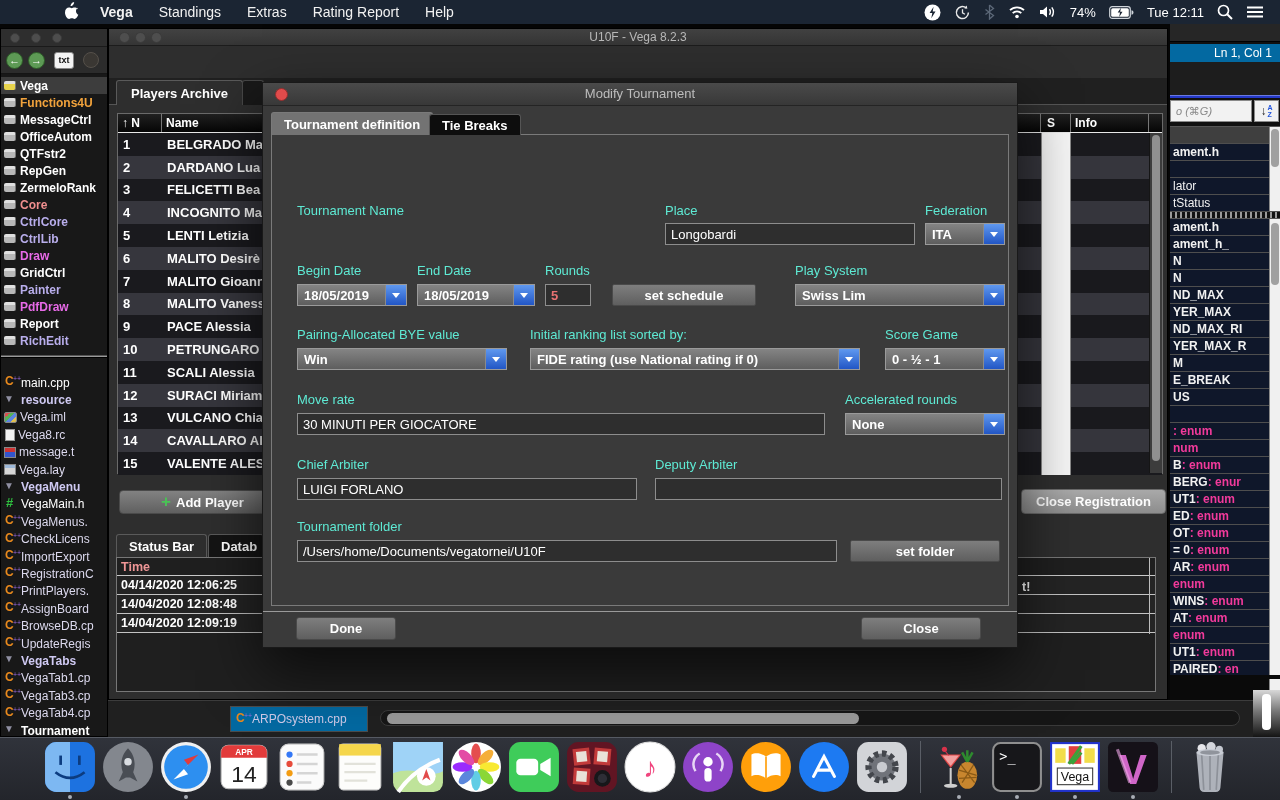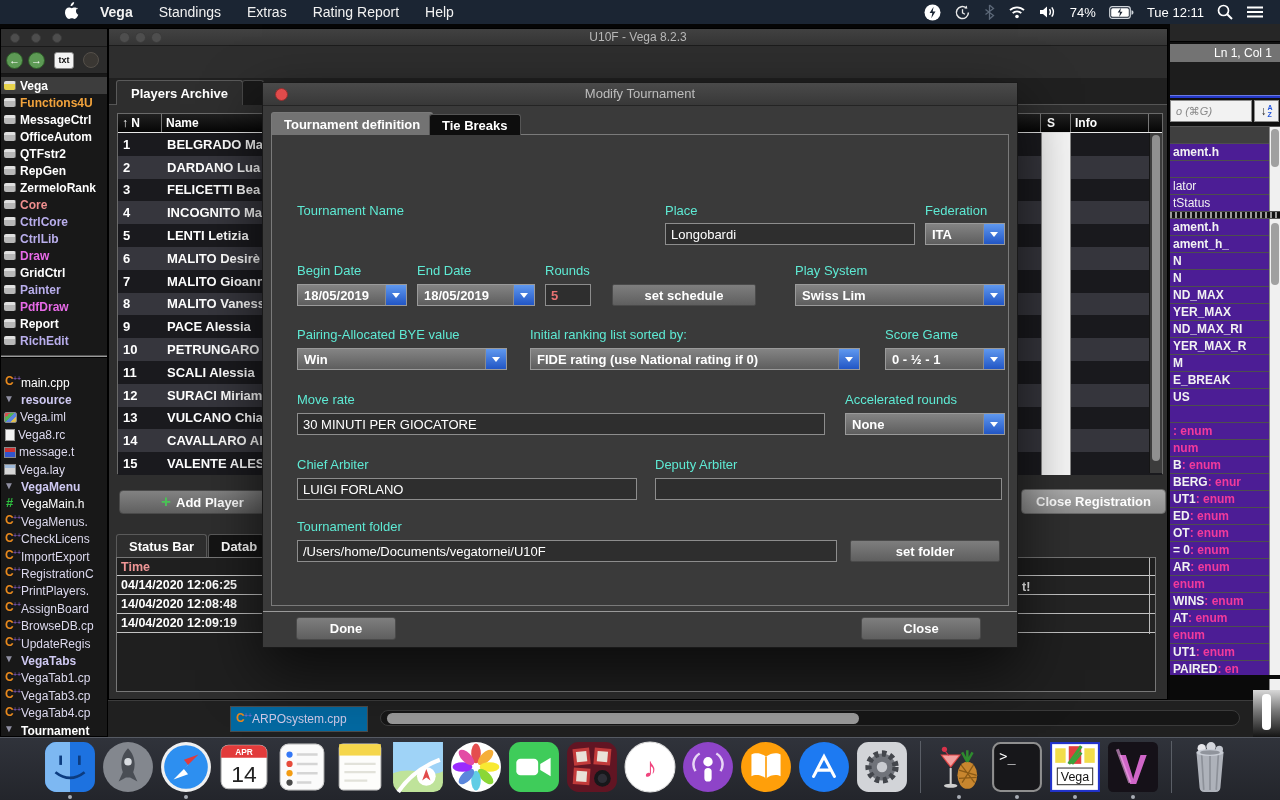--- a/index.html
+++ b/index.html
@@ -104,33 +104,33 @@
   .dd .val{flex:1;padding:0 6px;color:#fff;font-size:13px;display:flex;align-items:center;white-space:nowrap;overflow:hidden;font-weight:bold}
   .dd .btn{width:21px;background:linear-gradient(#5f98ef,#2256c5);border-left:1px solid #8a8a8a;display:flex;align-items:center;justify-content:center}
   .chev{width:0;height:0;border-left:4px solid transparent;border-right:4px solid transparent;border-top:5px solid #fff}
   .dbtn{position:absolute;height:23px;background:linear-gradient(#7e7e7e,#5f5f5f);border:1px solid #4a4a4a;border-radius:3px;
     color:#fff;font-size:13px;font-weight:bold;display:flex;align-items:center;justify-content:center}
   .dsep{position:absolute;left:0;right:0;top:528px;height:1px;background:#9a9a9a}
 
   
   .rpanel{position:absolute;left:1170px;top:24px;width:110px;height:713px;background:#101010;z-index:2}
   .rtop{position:absolute;left:0;right:0;top:0;height:18px;background:#262626;border-bottom:1px solid #000}
-  .rln{position:absolute;left:0;right:0;top:20px;height:18px;background:#737373;color:#fff;font-size:12px;
+  .rln{position:absolute;left:0;right:0;top:20px;height:18px;background:#0369a1;color:#fff;font-size:12px;
     display:flex;align-items:center;justify-content:flex-end;padding-right:8px;white-space:nowrap}
   .rmid{position:absolute;left:0;right:0;top:38px;height:33px;background:#1d1d1d}
   .rblue{position:absolute;left:0;right:0;top:71px;height:3px;background:#2438c8;border-top:1px solid #6a7ae0}
   .rsearch{position:absolute;left:0;top:76px;width:82px;height:22px;background:#f2f2f2;border:1px solid #8a8a8a;
     font-size:11px;font-style:italic;color:#8a8a8a;display:flex;align-items:center;padding-left:5px;white-space:nowrap}
   .rsort{position:absolute;left:84px;top:76px;width:25px;height:22px;background:#f2f2f2;border:1px solid #8a8a8a;
     display:flex;align-items:center;justify-content:center;gap:1px}
   .rsort .ar{color:#222;font-size:12px;font-weight:bold}
   .rsort .az{display:flex;flex-direction:column;font-size:7px;font-weight:bold;color:#2255dd;line-height:7px}
   .rlist{position:absolute;left:0;right:0;background:#0b0b0b;border-top:1px solid #555;border-bottom:1px solid #555}
   .rrow{height:17px;display:flex;align-items:center;padding-left:3px;border-bottom:1px solid #4e4e4e;
-    font-size:12px;white-space:nowrap;overflow:hidden;background:#4c1d95;padding-right:12px}
+    font-size:12px;white-space:nowrap;overflow:hidden;background:#0f172a;padding-right:12px}
   .rrow.sel{background:#3f3f3f}
   .rpre{color:#f2f2f2;font-weight:bold}
   .rrow.plain .rpre{font-weight:normal}
   .rpost{color:#f23a9b;font-weight:bold}
   .rscroll{position:absolute;right:0;top:0;bottom:0;width:11px;background:#f0f0f0;border-left:1px solid #888}
   .rthumb{position:absolute;left:1px;right:1px;background:#a0a0a0;border-radius:5px}
   .rdots{position:absolute;left:0;right:0;height:6px;background:repeating-linear-gradient(90deg,#9a9a9a 0 2px,#111 2px 5px)}
   .rbottom{position:absolute;left:0;right:0;top:651px;height:62px;background:#0a0a0a}
 
   

